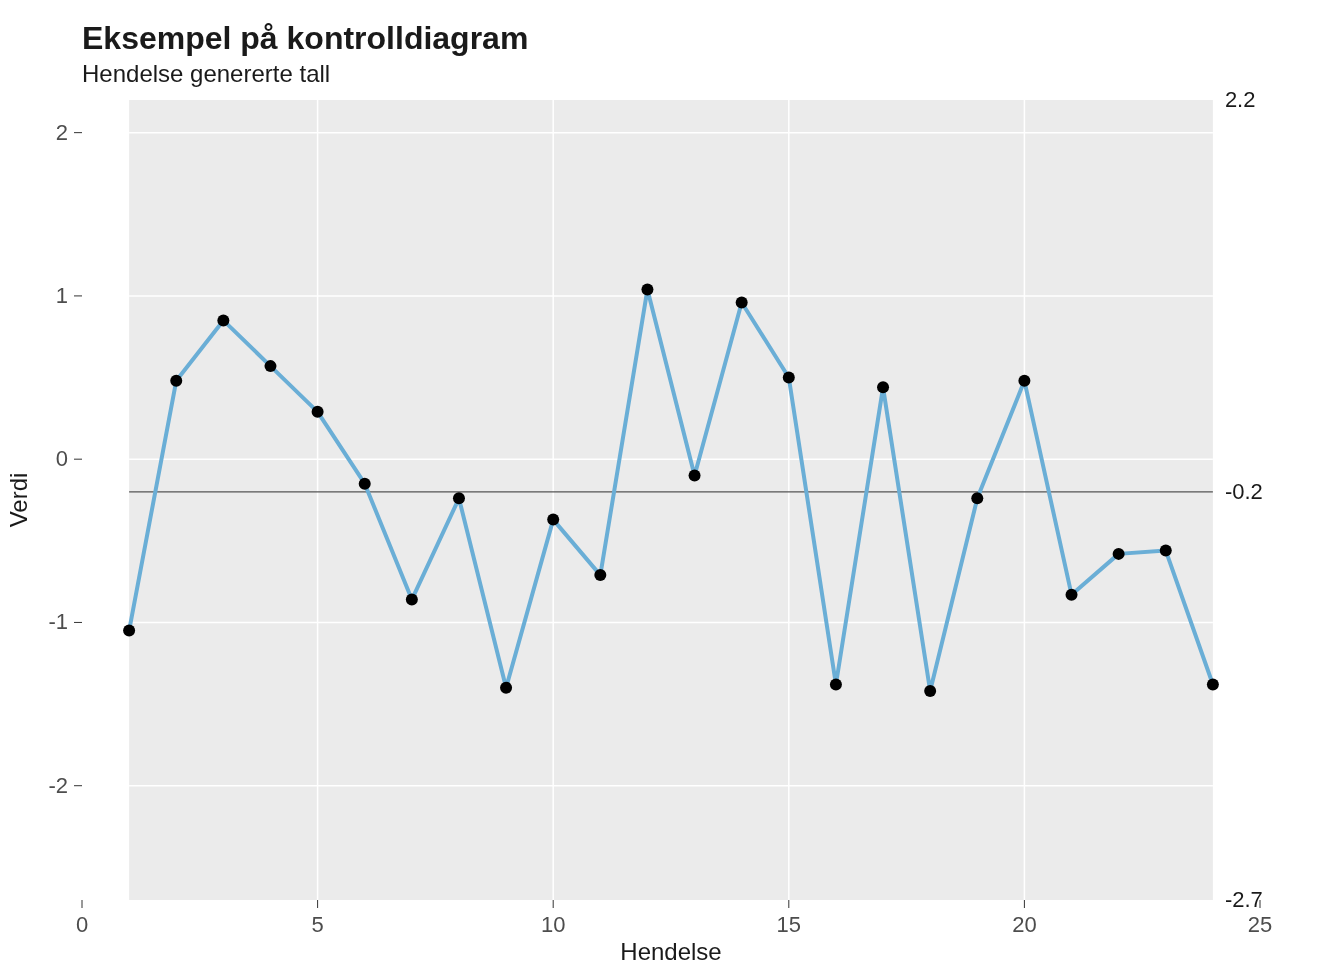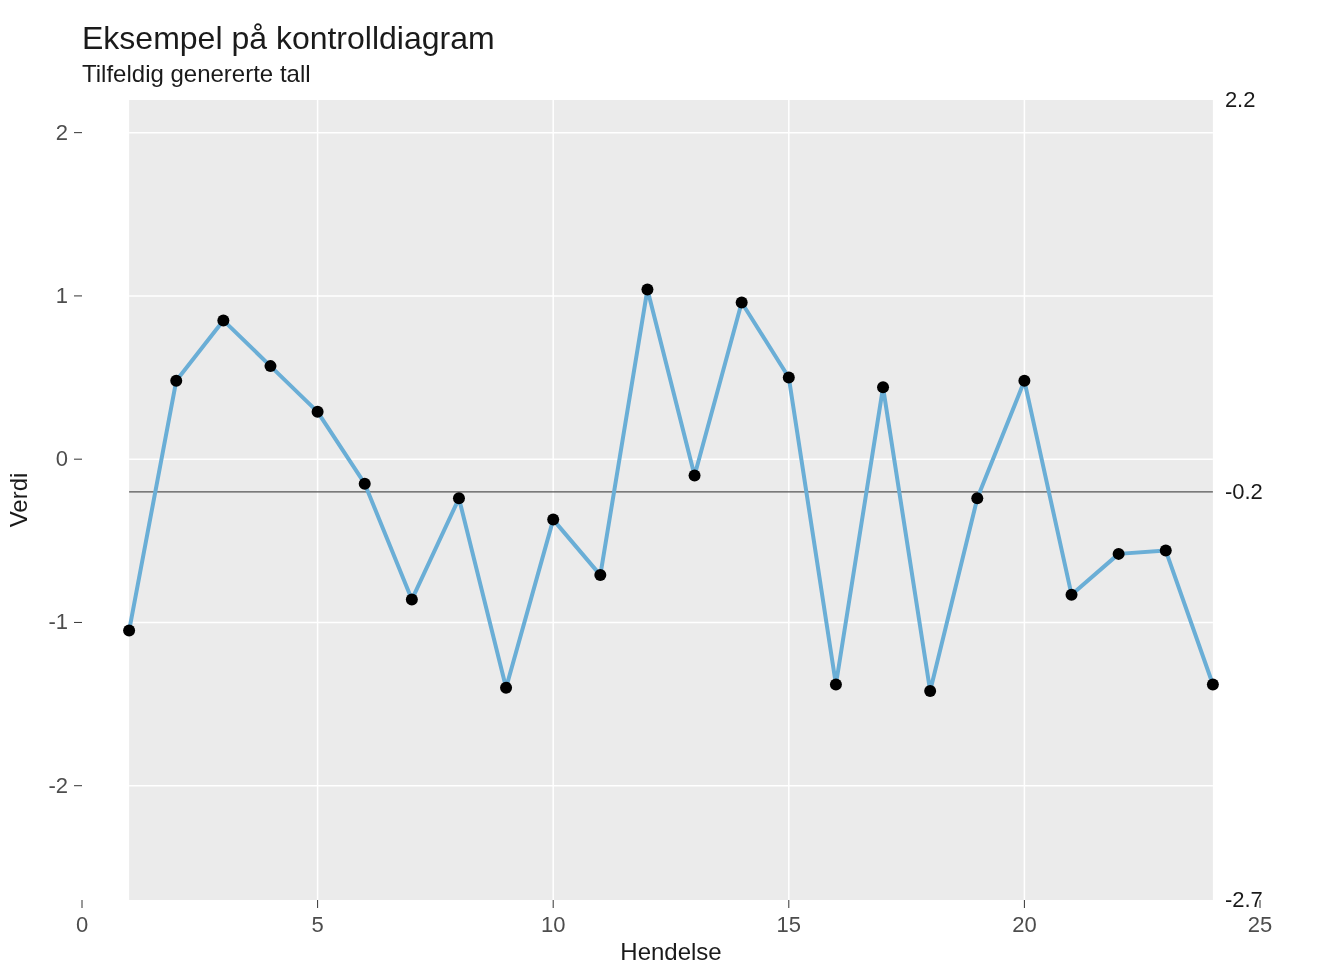--- a/index.html
+++ b/index.html
@@ -14,21 +14,21 @@
   .chart-wrap {
     position: relative;
     width: 1344px;
     height: 960px;
   }
   .title {
     position: absolute;
     left: 82px;
     top: 20px;
     font-size: 32px;
-    font-weight: 400;
+    font-weight: 700;
   }
   .subtitle {
     position: absolute;
     left: 82px;
     top: 60px;
     font-size: 24px;
     font-weight: 400;
   }
   svg.plot {
     position: absolute;
@@ -71,21 +71,21 @@
   .tick-mark {
     stroke: #333333;
     stroke-width: 1;
   }
 </style>
 </head>
 <body>
 
 <div class="chart-wrap">
   <div class="title">Eksempel på kontrolldiagram</div>
-  <div class="subtitle">Tilfeldig genererte tall</div>
+  <div class="subtitle">Hendelse genererte tall</div>
   <svg class="plot" width="1344" height="960">
       <rect x="129.12" y="100" width="1083.7599999999998" height="800" class="panel-bg"></rect>
       <line x1="129.12" x2="1212.8799999999999" y1="785.7142857142857" y2="785.7142857142857" class="grid-major"></line>
       <line x1="129.12" x2="1212.8799999999999" y1="622.4489795918367" y2="622.4489795918367" class="grid-major"></line>
       <line x1="129.12" x2="1212.8799999999999" y1="459.1836734693878" y2="459.1836734693878" class="grid-major"></line>
       <line x1="129.12" x2="1212.8799999999999" y1="295.9183673469388" y2="295.9183673469388" class="grid-major"></line>
       <line x1="129.12" x2="1212.8799999999999" y1="132.65306122448987" y2="132.65306122448987" class="grid-major"></line>
       <line x1="317.6" x2="317.6" y1="900" y2="100" class="grid-major"></line>
       <line x1="553.2" x2="553.2" y1="900" y2="100" class="grid-major"></line>
       <line x1="788.8" x2="788.8" y1="900" y2="100" class="grid-major"></line>

